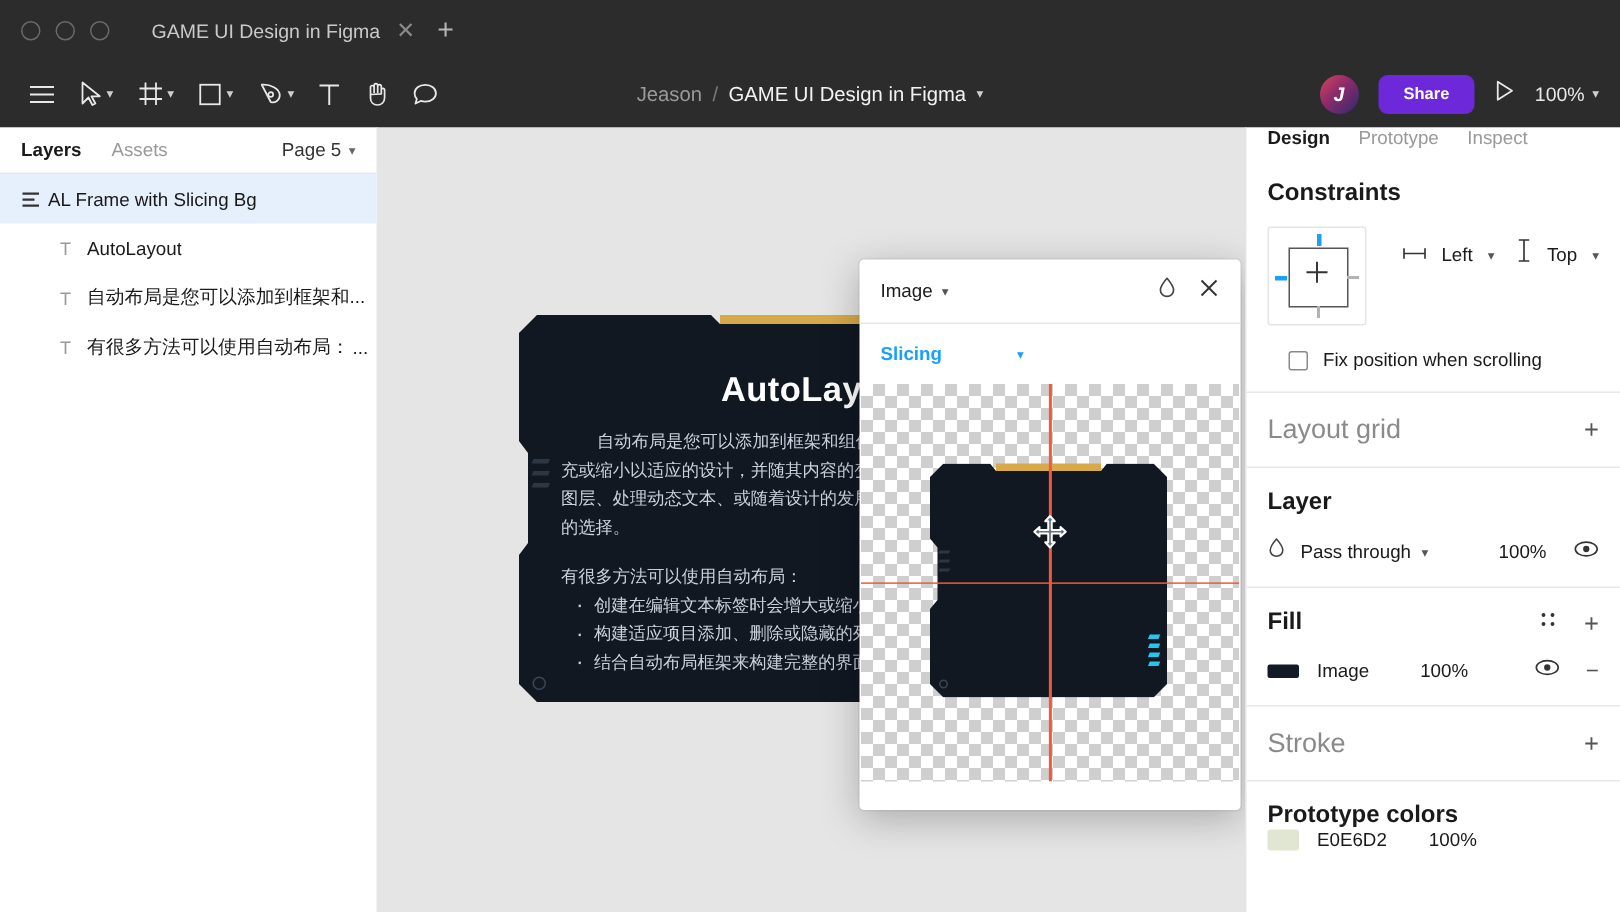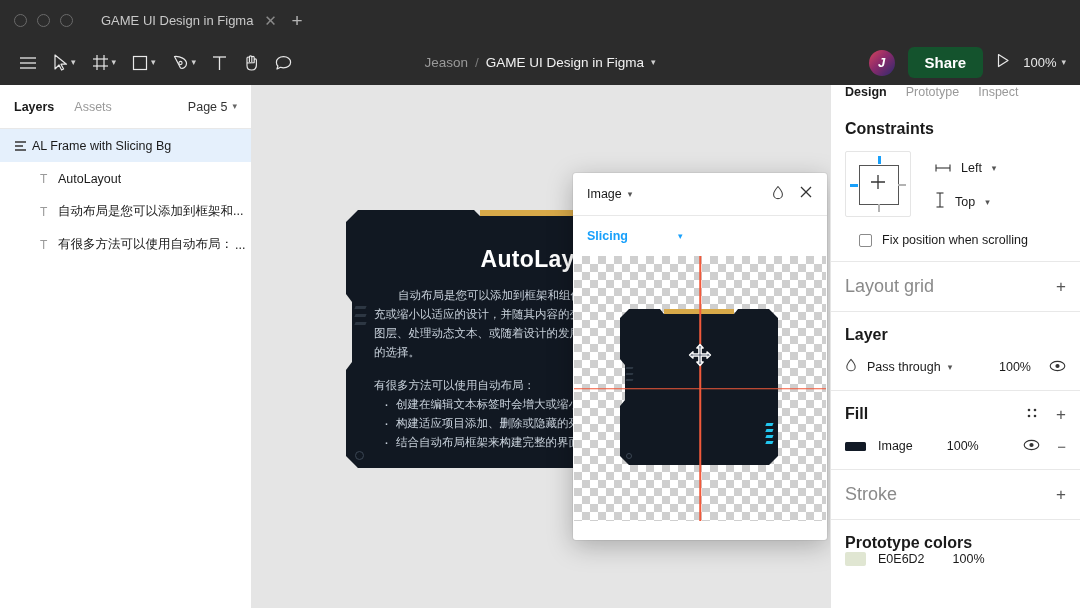--- a/index.html
+++ b/index.html
@@ -69,38 +69,38 @@
     margin-left: auto; display: flex; align-items: center;
     gap: 13px; padding-right: 14px;
   }
   .avatar {
     width: 26px; height: 26px; border-radius: 50%;
     background: linear-gradient(135deg,#d6455c 0%, #8b2a6b 45%, #2b2a6e 100%);
     color: #fff; font-size: 13px; font-style: italic; font-weight: bold;
     display: flex; align-items: center; justify-content: center;
   }
   .share-btn {
-    background: #14532d; color: #fff;
-    font-size: 15px; font-weight: bold;
+    background: #6d28d9; color: #fff;
+    font-size: 11px; font-weight: bold;
     padding: 7px 17px; border-radius: 6px;
     border: none; cursor: pointer;
   }
   .zoom-wrap { display: flex; align-items: center; gap: 5px; }
   .zoom-val { font-size: 13px; color: #e8e8e8; }
 
   
   .left-panel {
     position: absolute; top: 85px; left: 0;
     width: 252px; height: 523px;
     background: #fff;
     border-right: 1px solid #e5e5e5;
   }
   .lp-tabs {
     display: flex; align-items: center;
-    height: 44px; padding: 0 14px;
+    height: 31px; padding: 0 14px;
     border-bottom: 1px solid #e8e8e8;
   }
   .lp-tab { font-size: 12.5px; margin-right: 20px; }
   .lp-tab.active { color: #1a1a1a; font-weight: bold; }
   .lp-tab.inactive { color: #999; }
   .lp-page {
     margin-left: auto; display: flex; align-items: center; gap: 5px;
     font-size: 12.5px; color: #333;
   }
   .layer-row {
@@ -278,21 +278,21 @@
   .cons-plus {
     position: absolute; left: 50%; top: 50%;
     transform: translate(-50%,-50%); color: #333;
   }
   .cons-mark { position: absolute; background: #b3b3b3; }
   .cons-mark.active { background: #18a0fb; }
   .cm-top    { left: 32px; top: 4px; width: 2.5px; height: 8px; }
   .cm-bottom { left: 32px; bottom: 4px; width: 1.5px; height: 8px; }
   .cm-left   { left: 4px; top: 32px; width: 8px; height: 2.5px; }
   .cm-right  { right: 4px; top: 32px; width: 8px; height: 1.5px; }
-  .cons-fields { display: flex; flex-direction: column; gap: 15px; padding-top: 8px; }
+  .cons-fields { display: flex; flex-direction: row; gap: 15px; padding-top: 8px; }
   .cons-field { display: flex; align-items: center; gap: 10px; }
   .cons-field-label { font-size: 12.5px; color: #1a1a1a; }
   .cons-field .chev-d { font-size: 9px; color: #555; }
   .fix-row {
     display: flex; align-items: center; gap: 10px;
     padding: 16px 14px 0;
   }
   .cbox { width: 13px; height: 13px; border: 1.3px solid #8a8a8a; border-radius: 2px; }
   .fix-label { font-size: 12.5px; color: #1a1a1a; }
 

